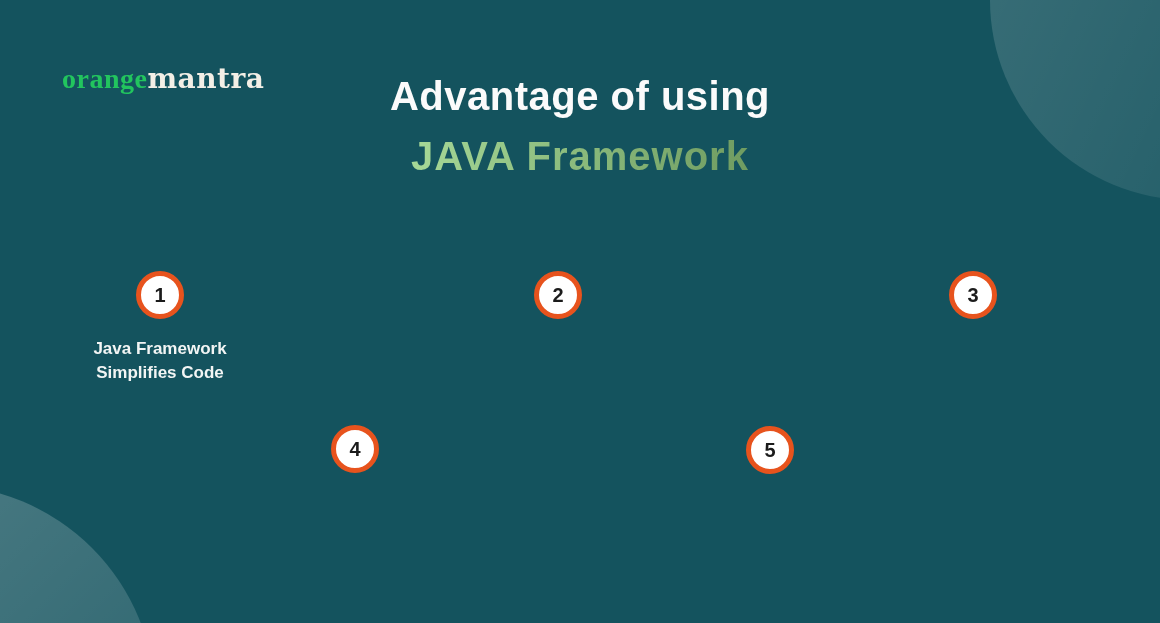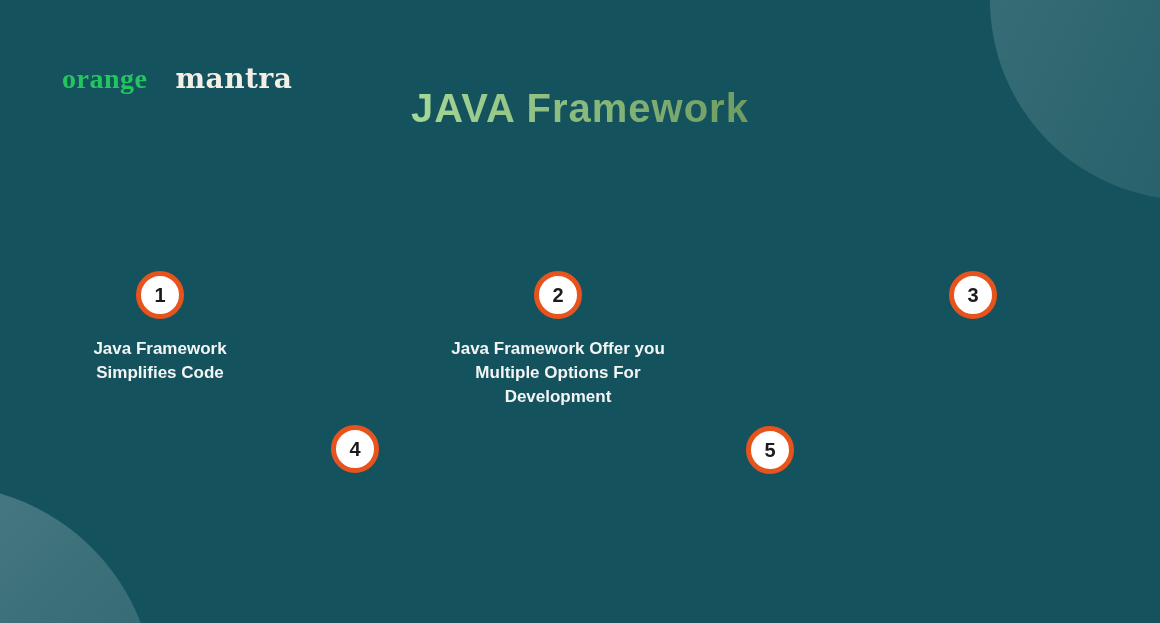--- a/index.html
+++ b/index.html
@@ -24,21 +24,21 @@
   }
 
   
   .logo {
     position: absolute; left: 62px; top: 62px;
     font-family: "DejaVu Serif", serif;
     font-weight: 700; font-size: 28px; letter-spacing: 0.5px;
     white-space: nowrap;
   }
   .logo .part1 { color: #22c55e; font-family: Liberation Serif, serif; }
-  .logo .part2 { color: #f3efe6; margin-left: 28px; }
+  .logo .part2 { color: #f3efe6; }
 
   
   .title-block {
     position: absolute; left: 0; right: 0; top: 72px;
     text-align: center;
   }
   .title-line1 {
     color: #fbfbfb; font-size: 40px; font-weight: 700;
     line-height: 48px; letter-spacing: 0.5px;
   }
@@ -87,34 +87,32 @@
 <div class="canvas">
 
   <div class="bg-circle top-right"></div>
   <div class="bg-circle bottom-left"></div>
 
   <div class="logo">
     <span class="part1">orange</span><span class="part2">mantra</span>
   </div>
 
   <div class="title-block">
+    <div class="title-line1">Advantage of using</div>
     <div class="title-line2">JAVA Framework</div>
   </div>
 
   <div class="item item-1">
     <div class="badge">1</div>
     <div class="label">Java Framework
 Simplifies Code</div>
   </div>
 
   <div class="item item-2">
     <div class="badge">2</div>
-    <div class="label">Java Framework Offer you
-Multiple Options For
-Development</div>
   </div>
 
   <div class="item item-3">
     <div class="badge">3</div>
   </div>
 
   <div class="item item-4">
     <div class="badge">4</div>
   </div>
 

